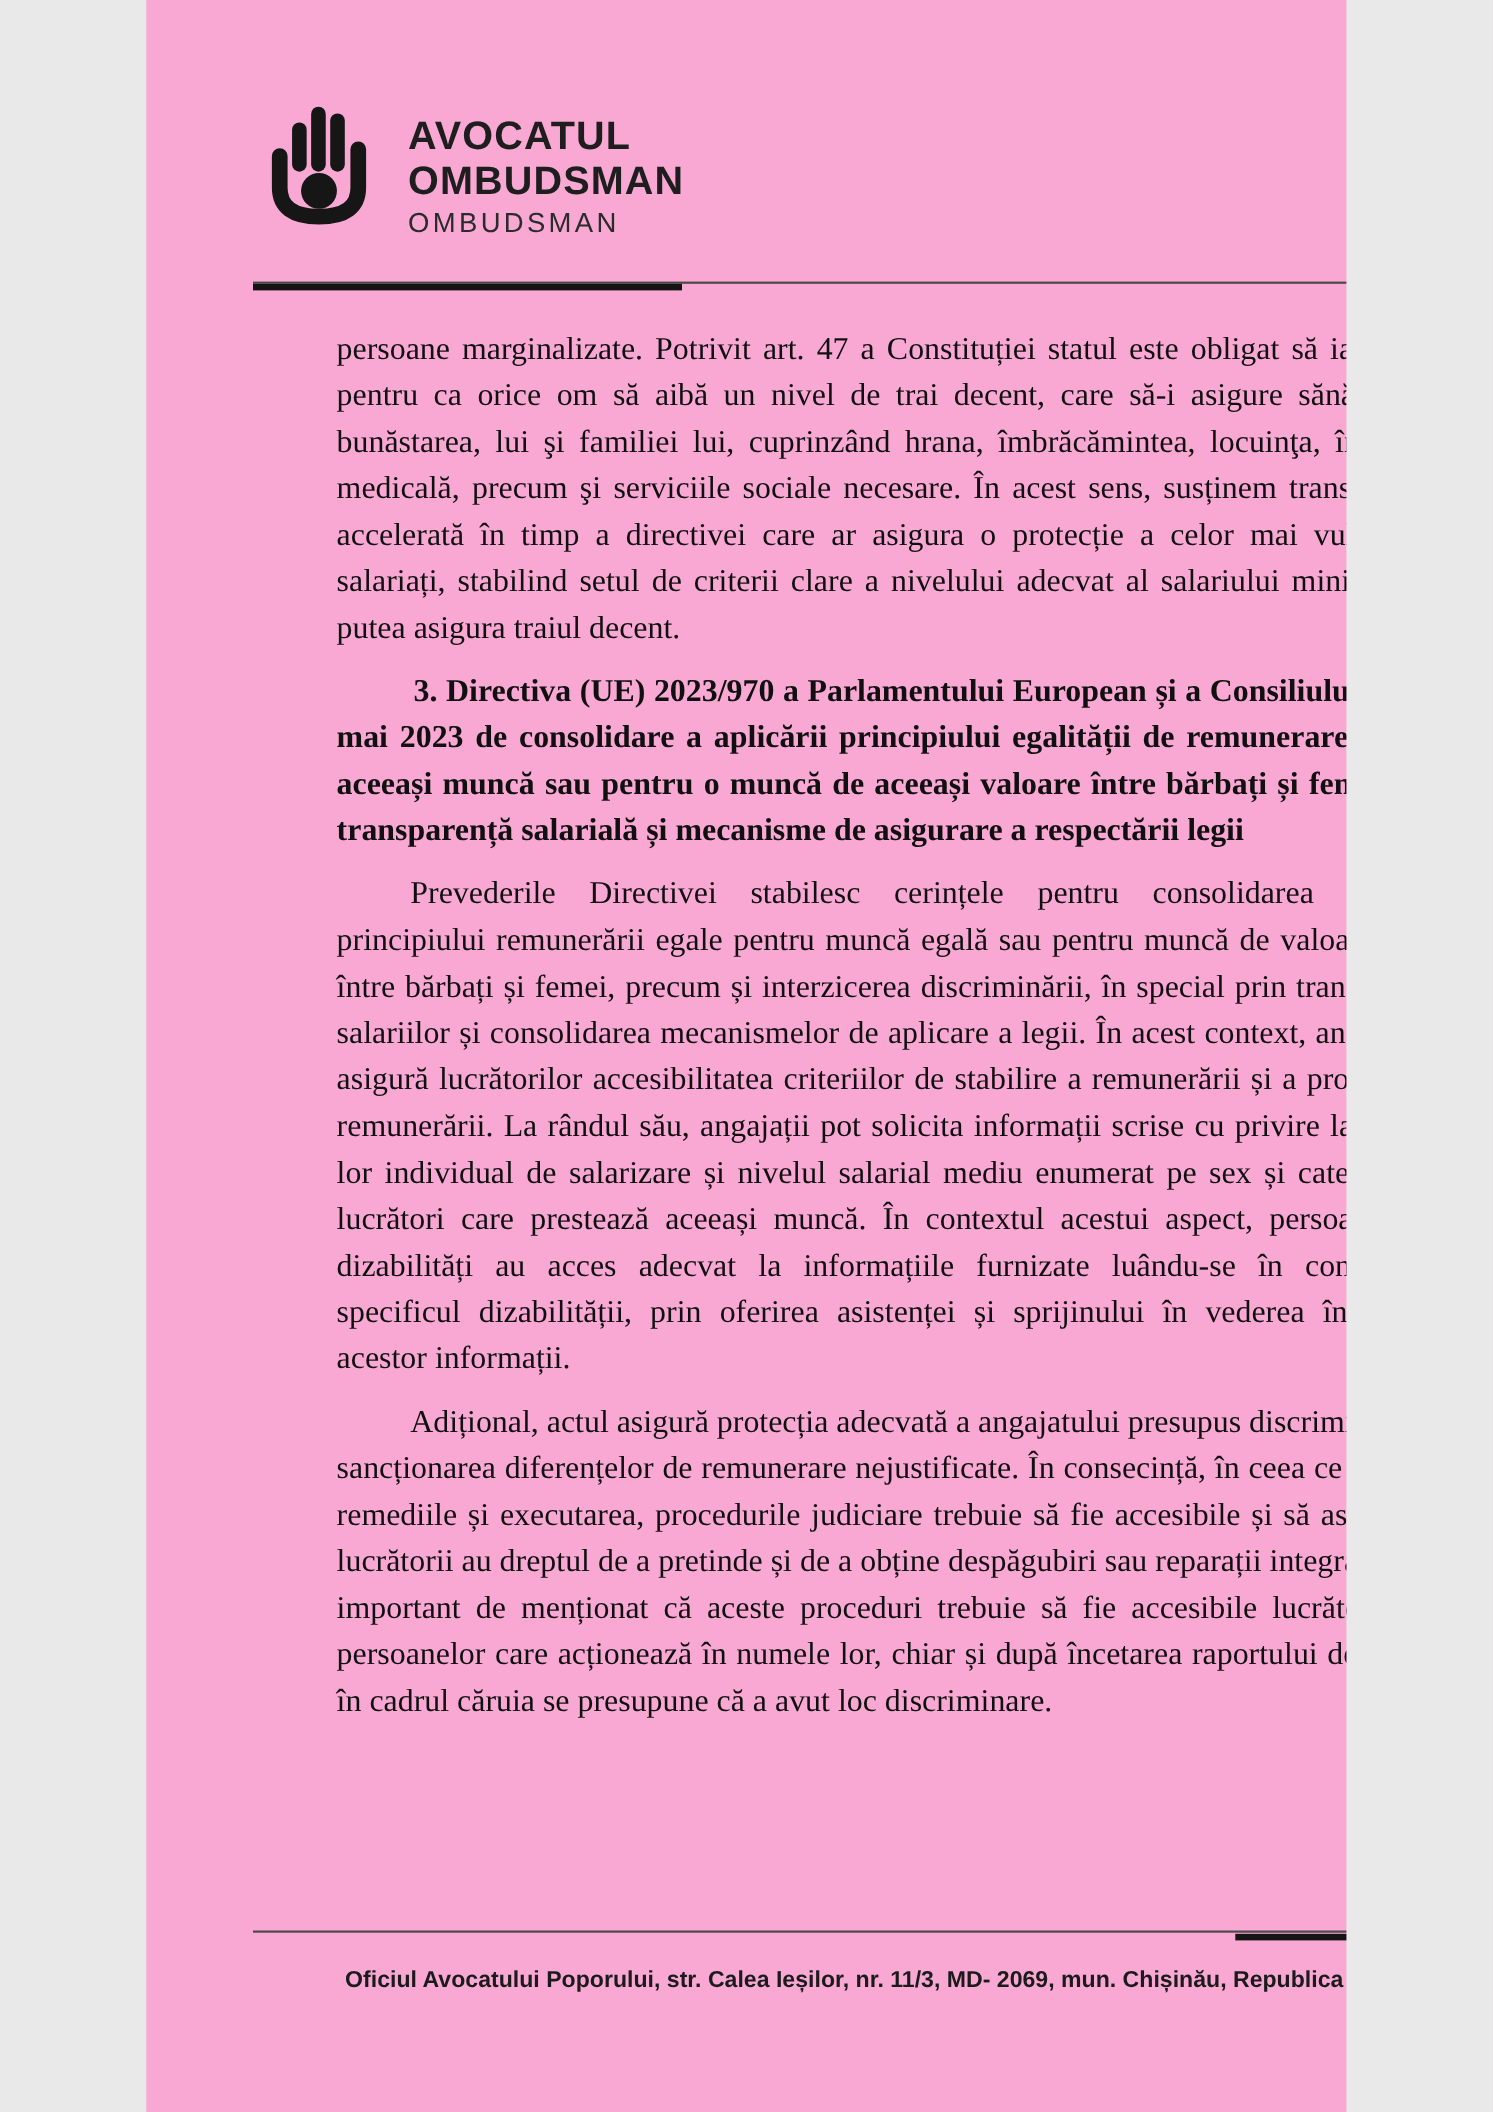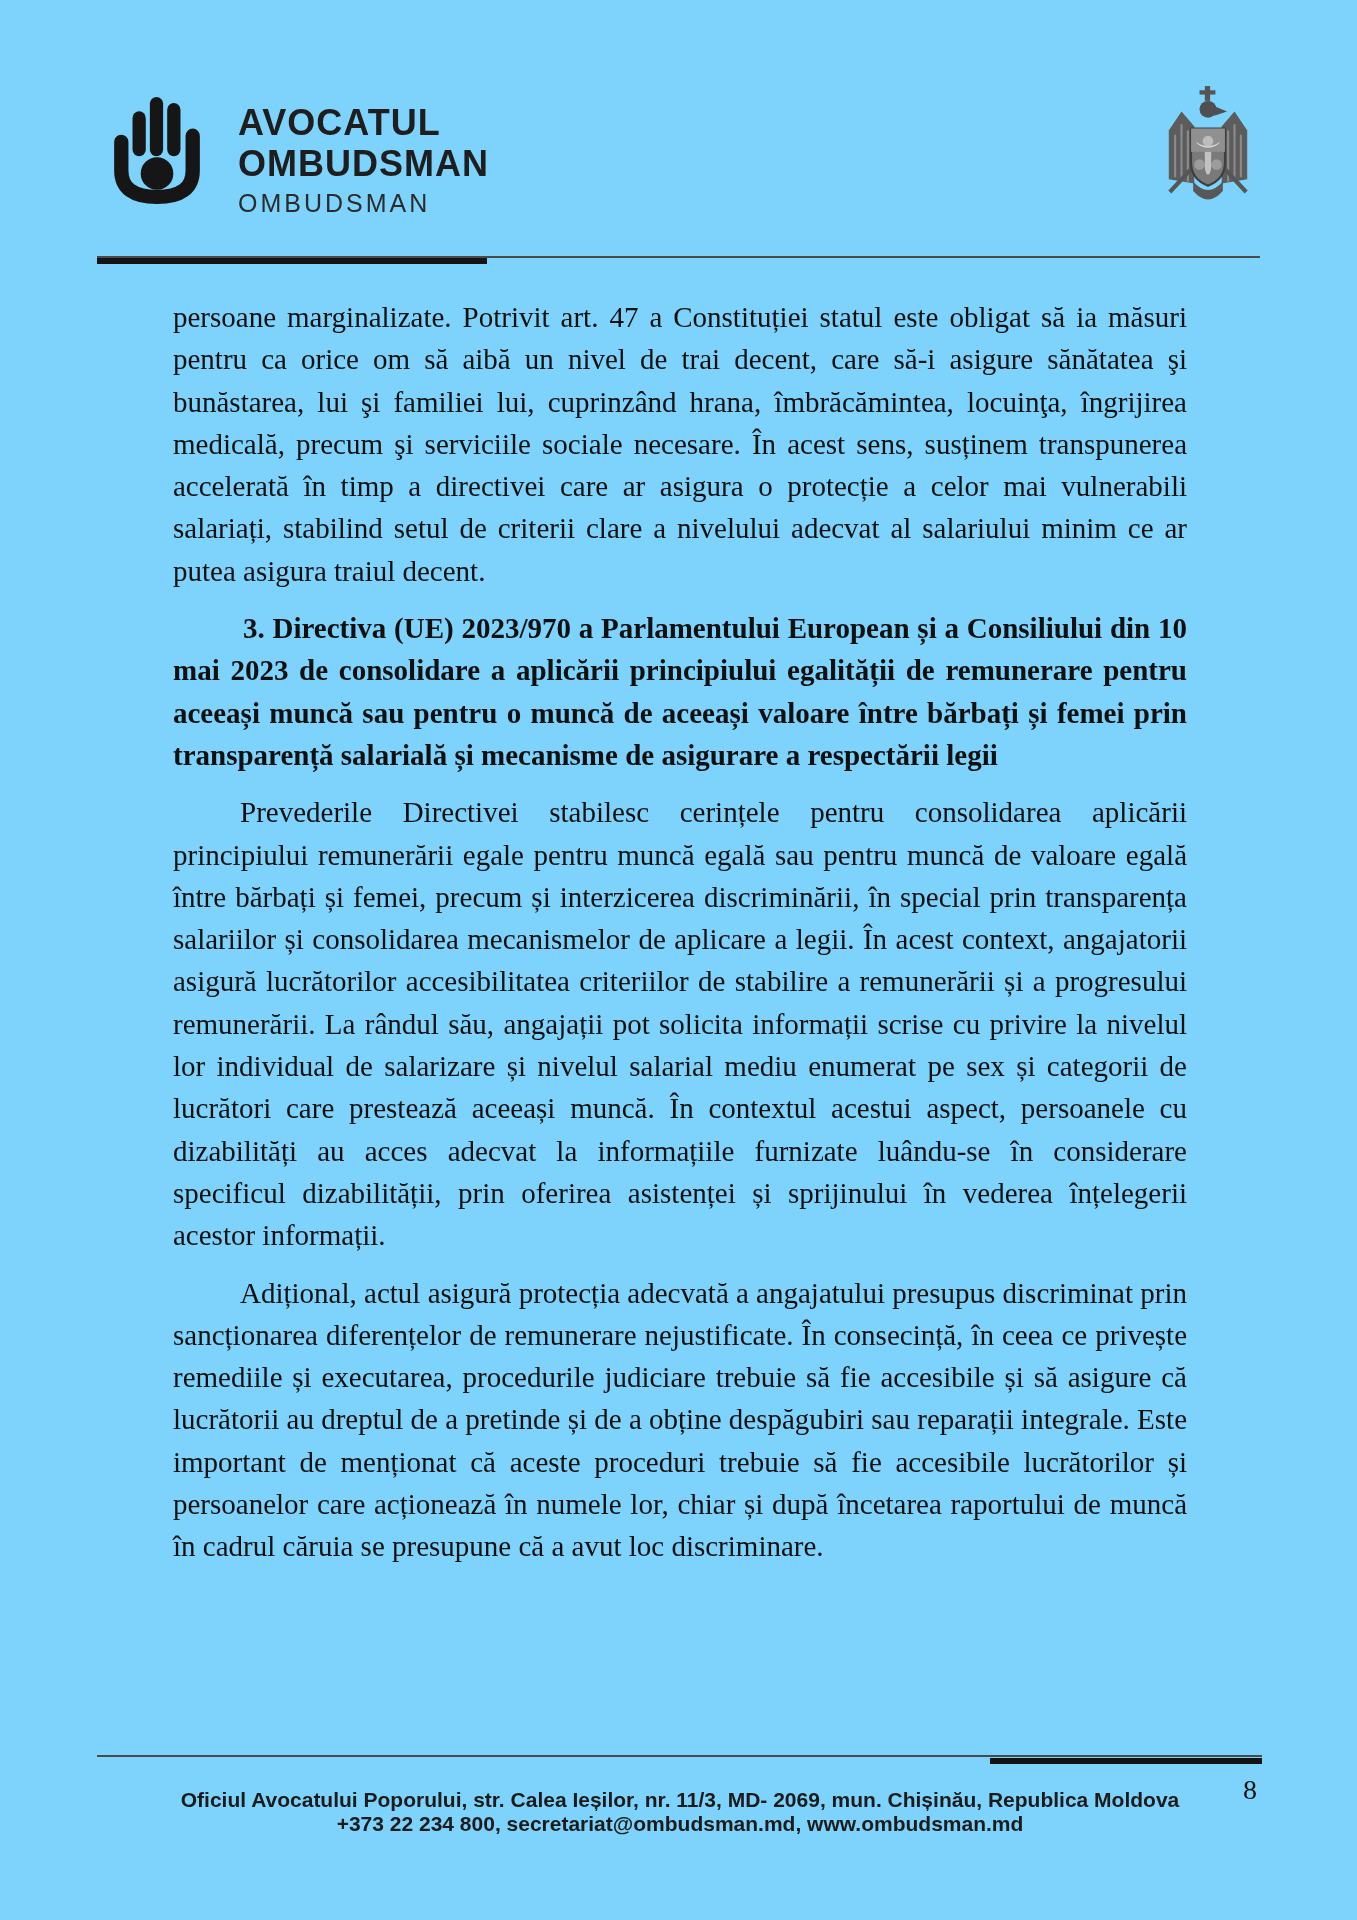--- a/index.html
+++ b/index.html
@@ -1,18 +1,18 @@
 <!DOCTYPE html>
 <html><head>
 <meta charset="utf-8">
 <style>
   html,body { margin:0; padding:0; background:#e9e9e9; }
   .page {
-    position:relative; width:1357px; height:1920px; margin:0 auto;
-    background:#7dd3fc; overflow:hidden; color:#131313;
+    position:relative; width:1091px; height:1920px; margin:0 auto;
+    background:#f9a8d4; overflow:hidden; color:#131313;
     font-family:"Liberation Serif", serif;
   }
 
   
   .logo { position:absolute; left:106px; top:88px; display:flex; gap:30px; }
   .hand-icon { width:102px; height:122px; }
   .logo-text { padding-top:14px; font-family:"Liberation Sans", sans-serif; }
   .logo-line-1, .logo-line-2 {
     font-weight:bold; font-size:36px; line-height:41px;
     letter-spacing:1px; color:#1e1e1e;
@@ -117,18 +117,17 @@
   </main>
 
   <div class="rule-bottom">
     <div class="thin"></div>
     <div class="thick"></div>
   </div>
 
   <footer>
     <div class="footer-text">
       <div>Oficiul Avocatului Poporului, str. Calea Ieșilor, nr. 11/3, MD- 2069, mun. Chișinău, Republica Moldova</div>
-      <div>+373 22 234 800, secretariat@ombudsman.md, www.ombudsman.md</div>
     </div>
     <div class="page-number">8</div>
   </footer>
 
 </div>
 
 </body></html>

